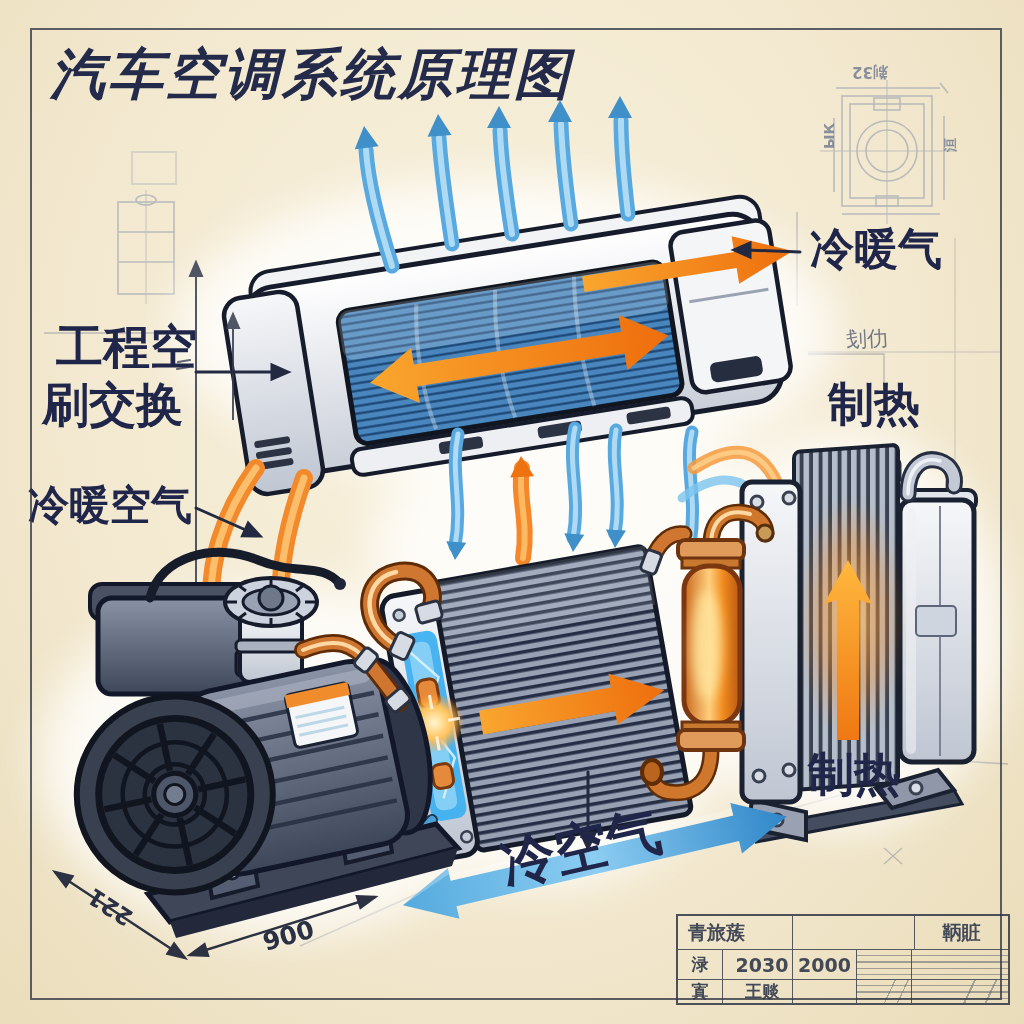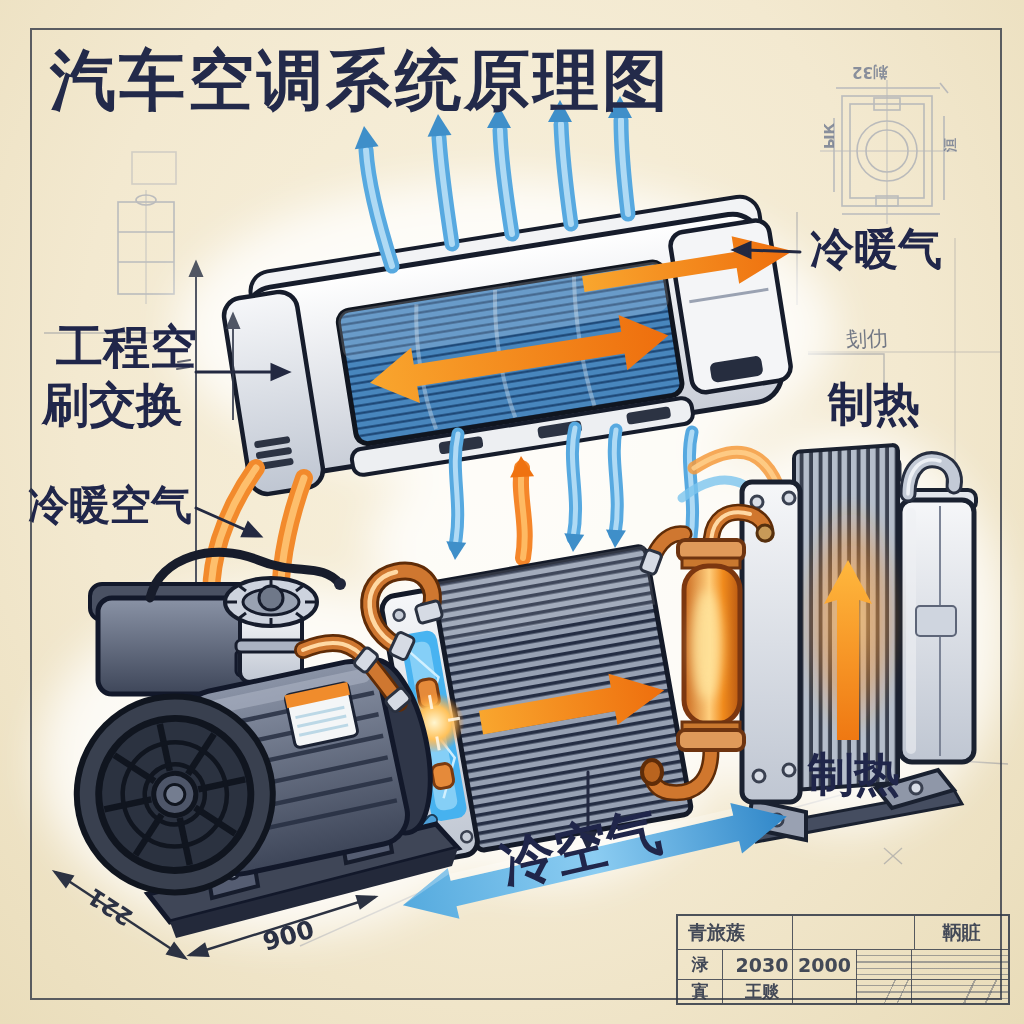--- a/index.html
+++ b/index.html
@@ -3,21 +3,21 @@
 <meta charset="utf-8">
 <style>
   html,body{margin:0;padding:0;background:#e8dcc0;}
   #stage{position:relative;width:1024px;height:1024px;overflow:hidden;
     background:radial-gradient(ellipse at 48% 38%, #f8f1dd 0%, #f3e9d0 55%, #e9dcb9 100%);
     font-family:"DejaVu Sans", sans-serif;}
   #frame{position:absolute;left:30px;top:28px;right:22px;bottom:24px;
     border:2.5px solid rgba(48,54,68,.78);pointer-events:none;}
   svg{position:absolute;left:0;top:0;}
   .lbl{position:absolute;color:#20264a;font-weight:800;line-height:1.05;white-space:nowrap;}
-  .title{left:50px;top:46px;font-size:66px;letter-spacing:3px;color:#232a4a;}
+  .title{left:50px;top:46px;font-size:55px;letter-spacing:3px;color:#232a4a;font-style:italic;}
   .outlet{left:810px;top:226px;font-size:44px;}
   .leftn1{left:56px;top:322px;font-size:47px;}
   .leftn2{left:42px;top:380px;font-size:47px;}
   .mixed{left:28px;top:484px;font-size:41px;}
   .heat1{left:828px;top:380px;font-size:46px;}
   .heat2{left:808px;top:750px;font-size:46px;}
   .coldair{left:500px;top:820px;font-size:54px;transform:rotate(-13deg);}
   .faintnote{left:846px;top:328px;font-size:21px;font-weight:500;color:rgba(84,92,114,.8);transform:rotate(-3deg);}
   .dim{position:absolute;font-size:23px;font-weight:600;color:#2b3144;}
   .dim221{left:86px;top:894px;transform:rotate(213deg);}

